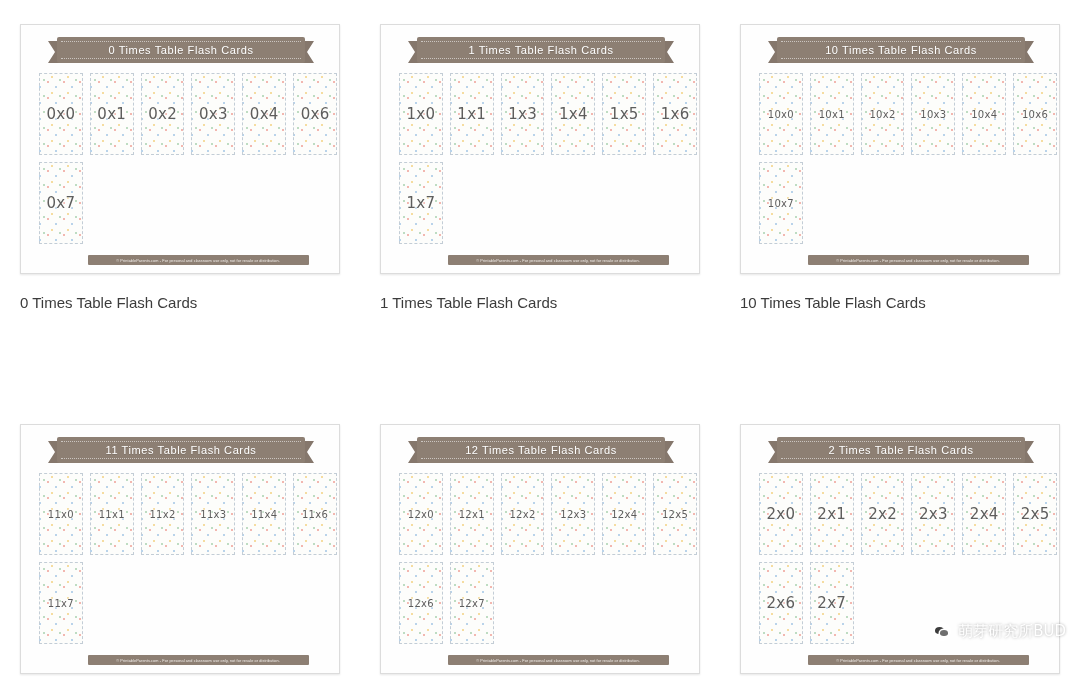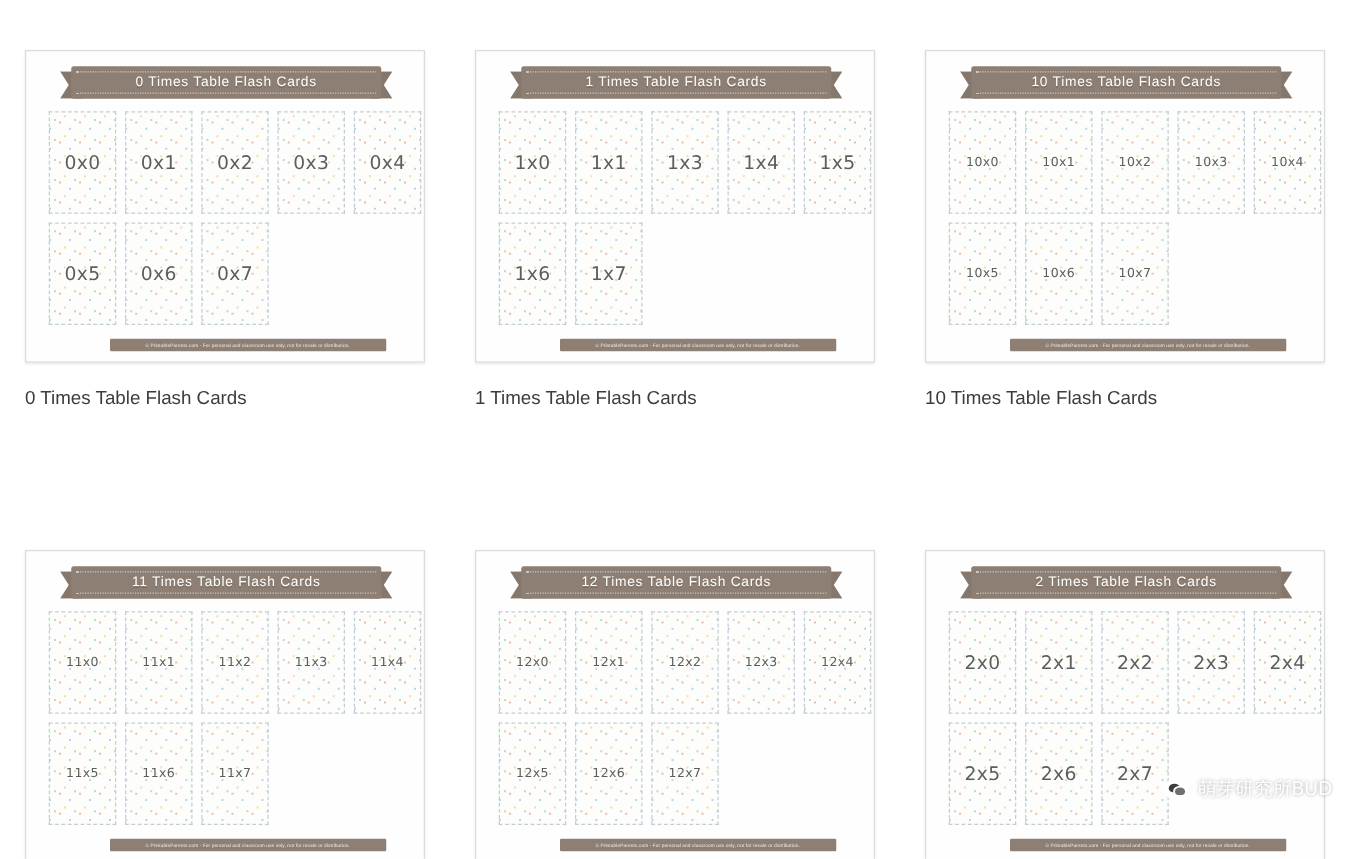--- a/index.html
+++ b/index.html
@@ -16,23 +16,22 @@
   }
 
   #grid {
     display: grid;
     grid-template-columns: repeat(3, 360px);
     grid-template-rows: repeat(2, 400px);
     width: 1080px;
   }
 
   .cell {
-    padding: 4px 18px 0 20px;
+    padding: 24px 18px 0 20px;
     box-sizing: border-box;
-    margin-top: 36px;
   }
 
   
   .sheet {
     position: relative;
     width: 320px;
     height: 250px;
     background: #fefefe;
     border: 1px solid #dcdcdc;
     box-shadow: 0 1px 2px rgba(0,0,0,0.10);
@@ -88,21 +87,21 @@
     text-shadow: 0 1px 0 rgba(0,0,0,0.12);
   }
 
   
   .cards {
     position: absolute;
     top: 48px;
     left: 18px;
     right: 2px;
     display: grid;
-    grid-template-columns: repeat(5, 1fr);
+    grid-template-columns: repeat(6, 1fr);
     grid-gap: 7px;
   }
   .card {
     position: relative;
     height: 82px;
     border: 1px dashed #c3cdd6;
     background-color: #fdfdfb;
     background-image:
       radial-gradient(#f2b7b0 1.1px, transparent 1.2px),
       radial-gradient(#b9d3ea 1.1px, transparent 1.2px),
@@ -220,23 +219,20 @@
           <div class="card">
             <span class="card-label">0x2</span>
           </div>
           <div class="card">
             <span class="card-label">0x3</span>
           </div>
           <div class="card">
             <span class="card-label">0x4</span>
           </div>
           <div class="card">
-            <span class="card-label">0x5</span>
-          </div>
-          <div class="card">
             <span class="card-label">0x6</span>
           </div>
           <div class="card">
             <span class="card-label">0x7</span>
           </div>
         </div>
         <div class="footer-strip">
           <span class="footer-text">© PrintableParents.com - For personal and classroom use only, not for resale or distribution.</span>
         </div>
       </div>
@@ -299,23 +295,20 @@
           <div class="card">
             <span class="card-label small">10x2</span>
           </div>
           <div class="card">
             <span class="card-label small">10x3</span>
           </div>
           <div class="card">
             <span class="card-label small">10x4</span>
           </div>
           <div class="card">
-            <span class="card-label small">10x5</span>
-          </div>
-          <div class="card">
             <span class="card-label small">10x6</span>
           </div>
           <div class="card">
             <span class="card-label small">10x7</span>
           </div>
         </div>
         <div class="footer-strip">
           <span class="footer-text">© PrintableParents.com - For personal and classroom use only, not for resale or distribution.</span>
         </div>
       </div>
@@ -338,23 +331,20 @@
             <span class="card-label small">11x1</span>
           </div>
           <div class="card">
             <span class="card-label small">11x2</span>
           </div>
           <div class="card">
             <span class="card-label small">11x3</span>
           </div>
           <div class="card">
             <span class="card-label small">11x4</span>
-          </div>
-          <div class="card">
-            <span class="card-label small">11x5</span>
           </div>
           <div class="card">
             <span class="card-label small">11x6</span>
           </div>
           <div class="card">
             <span class="card-label small">11x7</span>
           </div>
         </div>
         <div class="footer-strip">
           <span class="footer-text">© PrintableParents.com - For personal and classroom use only, not for resale or distribution.</span>

